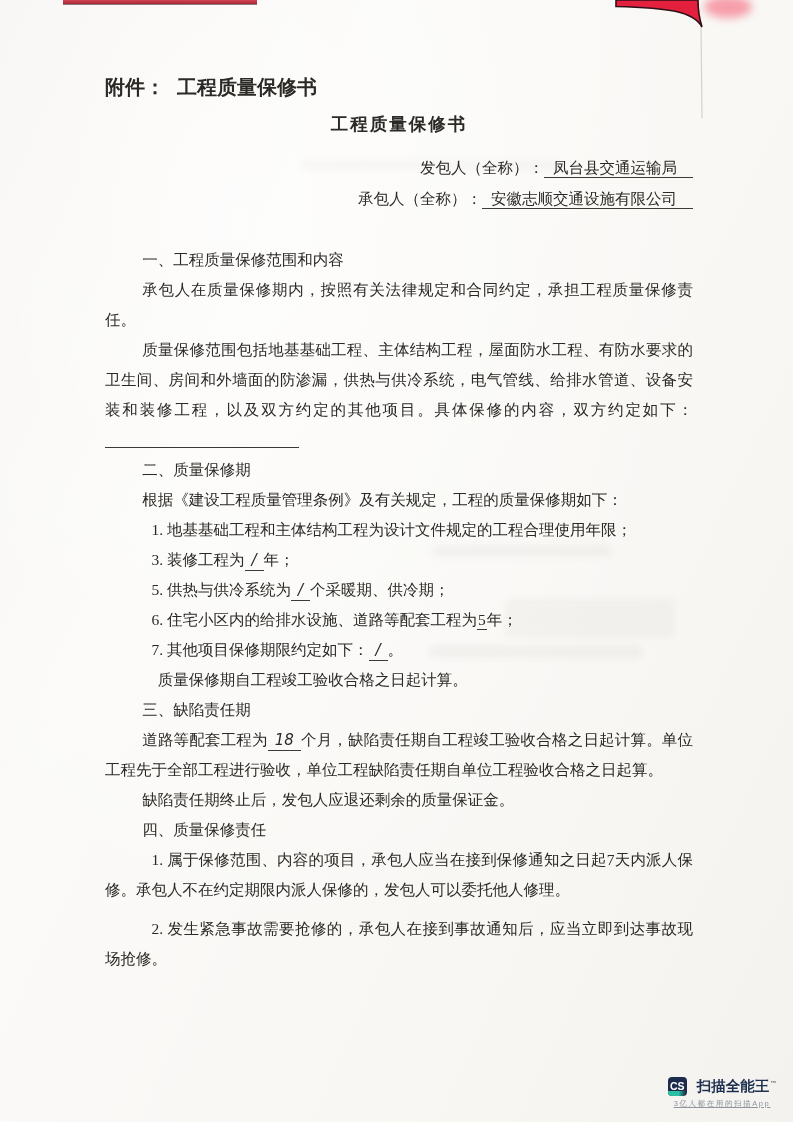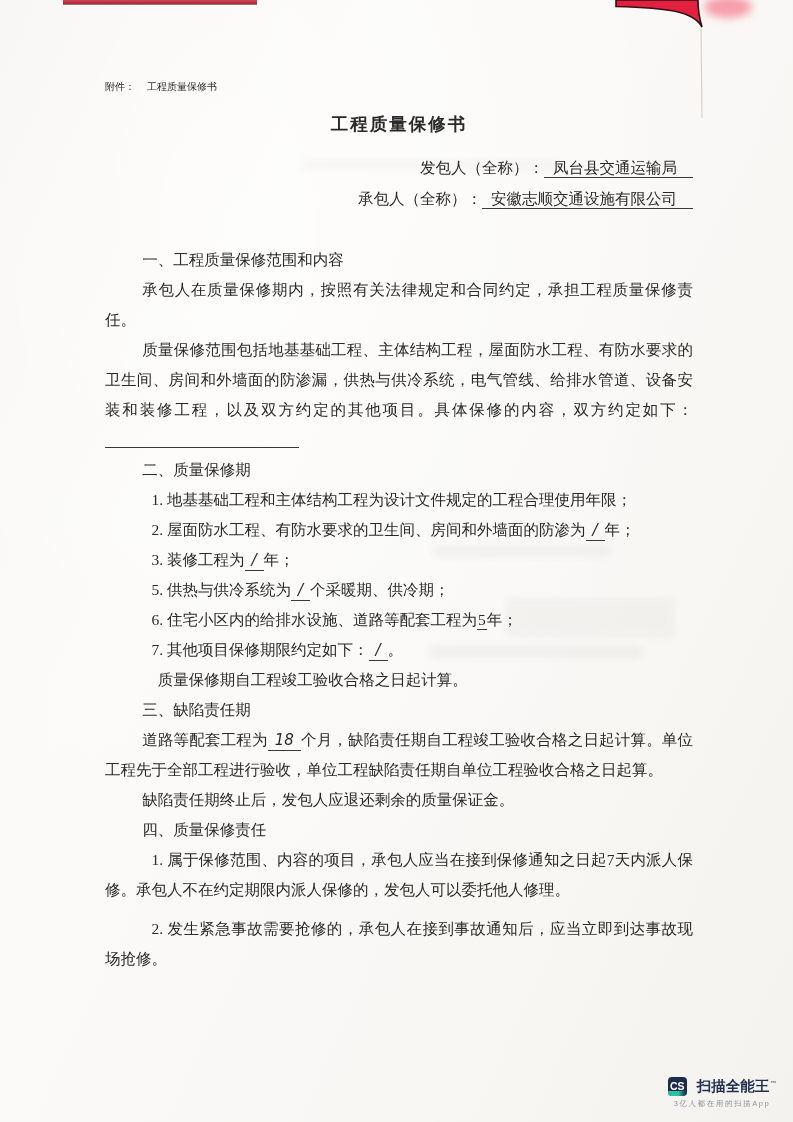--- a/index.html
+++ b/index.html
@@ -28,21 +28,21 @@
   .bleed.b1 { left:432px; top:545px;  width:180px; height:12px; }
   .bleed.b2 { left:505px; top:598px;  width:170px; height:40px; opacity:.045; }
   .bleed.b3 { left:428px; top:645px;  width:215px; height:13px; }
   .bleed.b4 { left:300px; top:160px;  width:260px; height:10px; opacity:.035; }
 
   
   .content {
     position:absolute; left:0; top:0; width:100%;
     padding:74px 100px 0 105px; box-sizing:border-box;
   }
-  .attachment-line { font-size:10px; font-weight:normal; line-height:26px; }
+  .attachment-line { font-size:20px; font-weight:bold; line-height:26px; }
   .attachment-line .att-title { margin-left:12px; }
   .doc-title {
     text-align:center; font-size:17.5px; font-weight:bold;
     letter-spacing:2px; line-height:30px; margin-top:9px;
   }
   .fields { margin-top:13px; }
   .field { font-size:15.5px; line-height:31px;text-align:right; }
   .field-value {
     border-bottom:1.5px solid #3d3a35;
     padding:0 16px 1px 9px;
@@ -80,21 +80,21 @@
     overflow:hidden; flex:0 0 auto;
   }
   .wm-badge::after {
     content:""; position:absolute; left:0; bottom:0; width:100%; height:5px;
     background:linear-gradient(97deg, #2bc0a4 55%, rgba(43,192,164,0) 92%);
   }
   .wm-badge .wm-cs { position:relative; z-index:1; margin-bottom:2px; }
   .wm-brand { color:#1e3050; font-weight:bold; font-size:14.5px; white-space:nowrap; }
   .wm-tm { color:#57606d; font-size:6px; vertical-align:super; margin-left:1px; }
   .wm-tagline {
-    margin-top:3px; color:#8e959c; font-size:7.5px; letter-spacing:1.6px; white-space:nowrap;
+    margin-top:3px; color:#8e959c; font-size:7.5px; letter-spacing:1.6px; white-space:nowrap;text-decoration:underline;
   }
 </style>
 </head>
 <body>
 
 <div class="page">
 
   <div class="red-line-top-left"></div>
   <svg class="red-corner-svg" viewBox="0 0 150 125">
     <defs>
@@ -125,22 +125,22 @@
       <div class="field">
         <span>承包人（全称）：</span><span class="field-value">安徽志顺交通设施有限公司</span>
       </div>
     </div>
 
     <div class="doc-body" id="doc-body">
         <p class="dp heading"><span class="seg-t">一、工程质量保修范围和内容</span></p>
         <p class="dp para"><span class="seg-t">承包人在质量保修期内，按照有关法律规定和合同约定，承担工程质量保修责任。</span></p>
         <p class="dp para"><span class="seg-t">质量保修范围包括地基基础工程、主体结构工程，屋面防水工程、有防水要求的卫生间、房间和外墙面的防渗漏，供热与供冷系统，电气管线、给排水管道、设备安装和装修工程，以及双方约定的其他项目。具体保修的内容，双方约定如下：</span><span class="seg-blank" style="width: 12.5em;"></span></p>
         <p class="dp heading"><span class="seg-t">二、质量保修期</span></p>
+        <p class="dp para"><span class="seg-t">根据《建设工程质量管理条例》及有关规定，工程的质量保修期如下：</span></p>
         <p class="dp item"><span class="seg-t">1. 地基基础工程和主体结构工程为设计文件规定的工程合理使用年限；</span></p>
-        <p class="dp item"><span class="seg-t">2. 屋面防水工程、有防水要求的卫生间、房间和外墙面的防渗为</span><span class="seg-hw">/</span><span class="seg-t">年；</span></p>
         <p class="dp item"><span class="seg-t">3. 装修工程为</span><span class="seg-hw">/</span><span class="seg-t">年；</span></p>
         <p class="dp item"><span class="seg-t">5. 供热与供冷系统为</span><span class="seg-hw">/</span><span class="seg-t">个采暖期、供冷期；</span></p>
         <p class="dp item"><span class="seg-t">6. 住宅小区内的给排水设施、道路等配套工程为</span><span class="seg-u">5</span><span class="seg-t">年；</span></p>
         <p class="dp item"><span class="seg-t">7. 其他项目保修期限约定如下：</span><span class="seg-hw">/</span><span class="seg-t">。</span></p>
         <p class="dp subpara"><span class="seg-t">质量保修期自工程竣工验收合格之日起计算。</span></p>
         <p class="dp heading"><span class="seg-t">三、缺陷责任期</span></p>
         <p class="dp para"><span class="seg-t">道路等配套工程为</span><span class="seg-hw">18</span><span class="seg-t">个月，缺陷责任期自工程竣工验收合格之日起计算。单位工程先于全部工程进行验收，单位工程缺陷责任期自单位工程验收合格之日起算。</span></p>
         <p class="dp para"><span class="seg-t">缺陷责任期终止后，发包人应退还剩余的质量保证金。</span></p>
         <p class="dp heading"><span class="seg-t">四、质量保修责任</span></p>
         <p class="dp item"><span class="seg-t">1. 属于保修范围、内容的项目，承包人应当在接到保修通知之日起7天内派人保修。承包人不在约定期限内派人保修的，发包人可以委托他人修理。</span></p>

